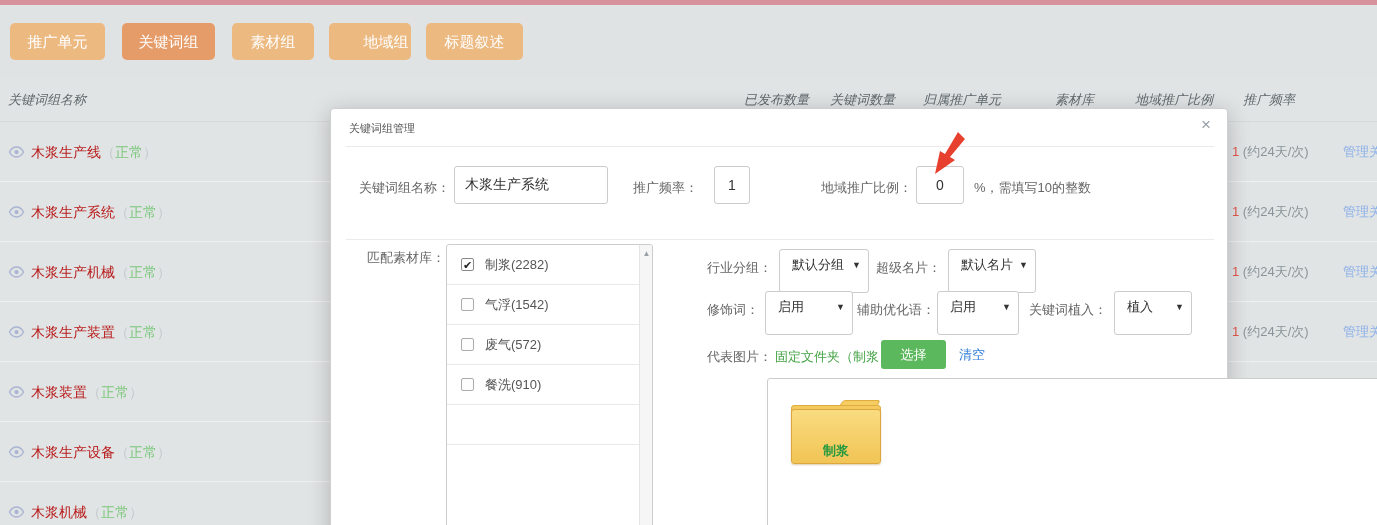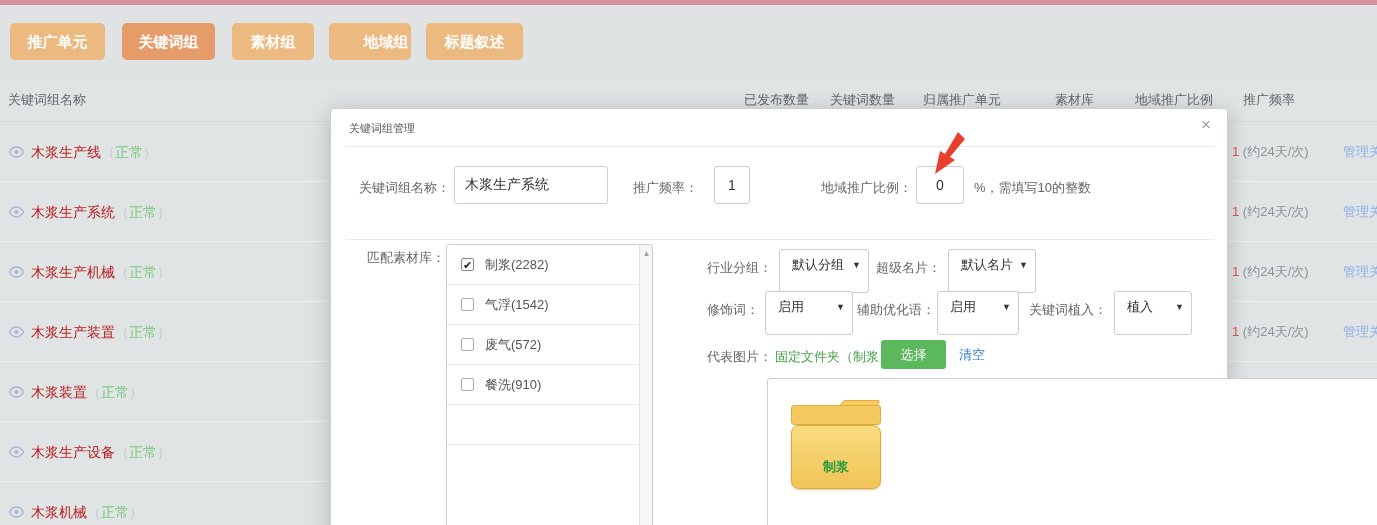--- a/index.html
+++ b/index.html
@@ -2,30 +2,30 @@
 <html><head>
 <meta charset="utf-8">
 <style>
   * { margin:0; padding:0; box-sizing:border-box; }
   html,body { width:1377px; height:525px; overflow:hidden;
     font-family:"Liberation Sans","DejaVu Sans",sans-serif; }
   body { position:relative; background:#e1e4e5; }
 
   
   .top-strip { position:absolute; left:0; top:0; width:1377px; height:5px; background:#d8929e; }
-  .btn-bar { position:absolute; left:0; top:5px; width:1377px; height:73px; background:#e0e3e4;font-weight:bold; }
+  .btn-bar { position:absolute; left:0; top:5px; width:1377px; height:73px; background:#e0e3e4; }
   .nav-btn { position:absolute; top:18px; height:37px; border-radius:5px; background:#ecb981;
     color:#fff; font-size:15px; text-align:center; line-height:37px; cursor:pointer; }
   .nav-btn.active { background:#e59c69; }
 
   
   .tbl-header { position:absolute; left:0; top:78px; width:1377px; height:44px;
     border-bottom:1px solid #d7dadb; }
   .tbl-header span { position:absolute; top:0; height:44px; line-height:44px;
-    font-size:13px; color:#5f686c; white-space:nowrap; }
+    font-size:13px; color:#5f686c; white-space:nowrap;font-style:italic; }
   .rows { position:absolute; left:0; top:122px; width:1377px; }
   .trow { position:relative; width:1377px; height:60px; border-bottom:1px solid #eef0f1; }
   .trow .namecell { position:absolute; left:8px; top:0; height:60px; line-height:60px;
     font-size:14px; white-space:nowrap; }
   .eye { display:inline-block; vertical-align:middle; margin-right:6px; }
   .rowname { color:#b91c1c; cursor:pointer; }
   .paren { color:#c3c9cd; }
   .status-ok { color:#7cc87c; }
   .freqcell { position:absolute; left:1232px; top:0; height:60px; line-height:60px;
     font-size:13px; white-space:nowrap; }
@@ -79,23 +79,23 @@
 
   
   .folderpanel { position:absolute; left:436px; top:269px; width:754px; height:231px;
     border:1px solid #ccc; border-radius:3px; background:#fff; }
   .folder { position:absolute; left:23px; top:21px; width:90px; height:64px; }
   .folder .tab { position:absolute; right:4px; top:0; width:38px; height:14px;
     background:#f6cd60; border:1px solid #e0ac40; border-radius:3px 3px 0 0;
     transform:skewX(-28deg); }
   .folder .back { position:absolute; left:0; top:5px; width:90px; height:20px;
     background:#f4ca5e; border:1px solid #e0ac40; border-radius:3px; }
-  .folder .front { position:absolute; left:0; top:9px; width:90px; height:64px;
+  .folder .front { position:absolute; left:0; top:9px; width:90px; height:55px;
     background:linear-gradient(#f9dc80,#f1c455); border:1px solid #dca73c;
-    border-radius:8px; box-shadow:0 1px 2px rgba(160,110,20,.35);margin-top:16px; }
+    border-radius:3px; box-shadow:0 1px 2px rgba(160,110,20,.35); }
   .folder .fname { position:absolute; left:0; width:100%; top:32px; text-align:center;
     font-size:13px; font-weight:bold; color:#279a3f; }
 </style>
 </head>
 <body>
 
 <div class="top-strip"></div>
 <div class="btn-bar">
   <div class="nav-btn" style="left:10px;width:95px;">推广单元</div>
   <div class="nav-btn active" style="left:122px;width:93px;">关键词组</div>

